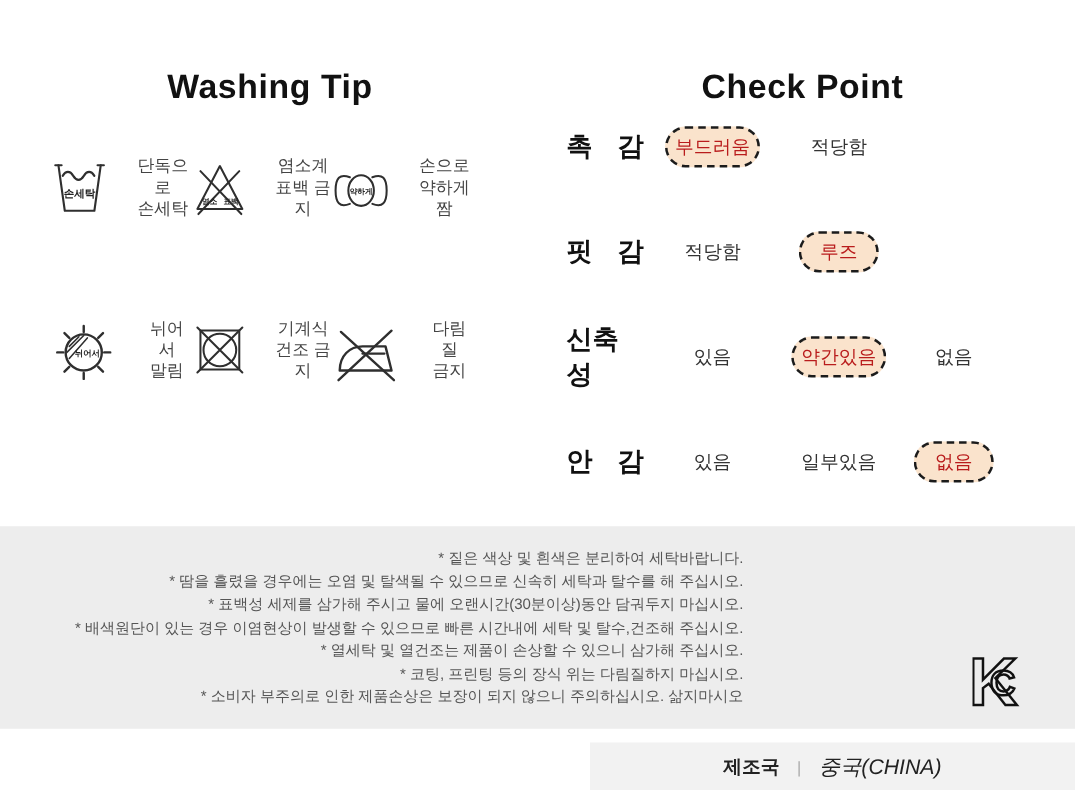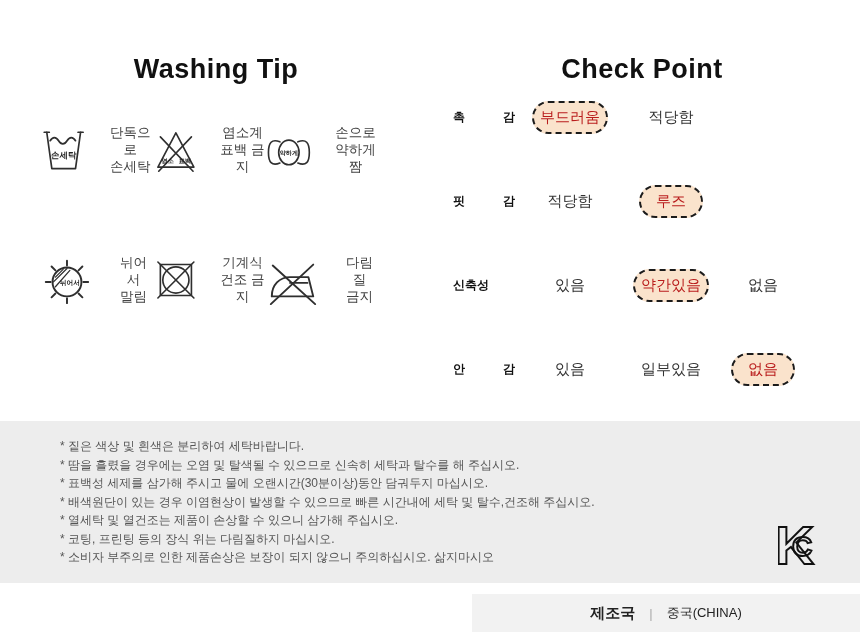--- a/index.html
+++ b/index.html
@@ -24,44 +24,44 @@
   .wcell svg { width:56px; height:56px; margin-top:4px; }
   .wlabel { margin-top:6px; text-align:center; font-size:13.5px; line-height:17px; color:#444;margin-left:20px; }
 
   
   .check-table { position:absolute; left:453px; top:75px; }
   .crow {
     display:grid; grid-template-columns:64px 106px 96px 88px;
     height:84px; align-items:center;
   }
   .clabel {
-    font-weight:bold; font-size:12px; color:#111;
+    font-weight:bold; font-size:21px; color:#111;
     width:62px; text-align:justify; text-align-last:justify;
   }
   .copt { text-align:center; }
   .opt {
     display:inline-block; font-size:15px; color:#333; padding:5px 6px; min-width:64px;
     text-align:center; border:2px dashed transparent; border-radius:18px;
   }
   .opt.hl { background:var(--hl,#fae3cc); border-color:#1b1b1b; color:#b91c1c; }
 
   
-  .notes-panel { position:absolute; left:0; top:421px; width:860px; height:162px; background:#ededed; }
+  .notes-panel { position:absolute; left:0; top:421px; width:860px; height:162px; background:#ededed;text-align:right; }
   .notes { position:absolute; left:60px; top:16px; }
   .note { font-size:12px; line-height:18.5px; color:#555; }
   .kc { position:absolute; left:778px; top:94px; width:40px; height:56px; }
 
   
   .footer-band {
     position:absolute; left:472px; top:594px; width:388px; height:38px; background:#f2f2f2;
     display:flex; align-items:center; justify-content:center;text-align:center;
   }
   .fl { font-weight:bold; font-size:15px; color:#222; }
   .fd { color:#aaa; font-size:13px; margin:0 14px; }
-  .fv { font-size:13px; color:#222; }
+  .fv { font-size:17px; color:#222;font-style:italic; }
 
   svg .oline { fill:none; stroke:#2f2f2f; stroke-width:2; stroke-linecap:round; stroke-linejoin:round; }
   svg .thin  { fill:none; stroke:#2f2f2f; stroke-width:1.3; stroke-linecap:round; }
   svg .itxt  { fill:#222; stroke:none; font-weight:bold; text-anchor:middle;
                font-family:"Liberation Sans","DejaVu Sans",sans-serif; }
 </style>
 </head>
 <body>
 
 <div class="page">

